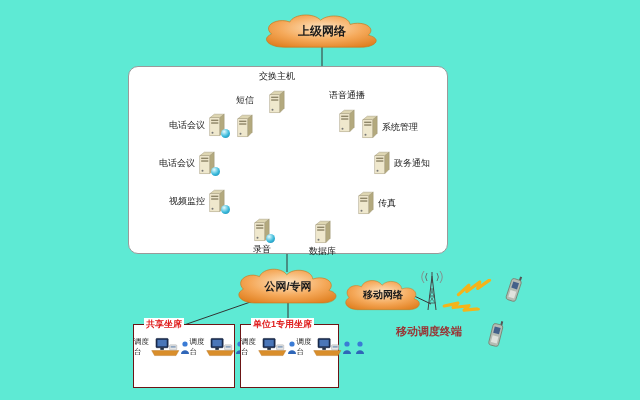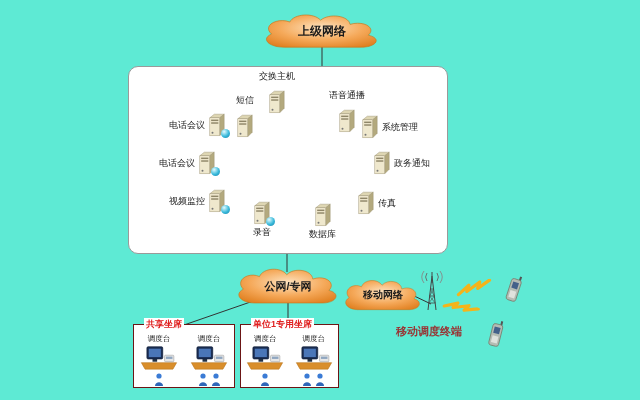--- a/index.html
+++ b/index.html
@@ -18,21 +18,21 @@
   .cloud.mobile-cloud{left:336px;top:276px;width:94px;height:38px;}
   .cloud.mobile-cloud .cloud-label{font-size:10px;}
   .cloud.platform-cloud{left:60px;top:52px;width:200px;height:84px;}
   .cloud.platform-cloud .cloud-label{font-size:12px;color:#d40000;}
 
   .main-box{position:absolute;left:128px;top:66px;width:318px;height:186px;
             border:1px solid #9a9a9a;border-radius:10px;background:#fff;}
 
   .node{position:absolute;display:flex;align-items:center;gap:3px;z-index:3;}
   .node.col{flex-direction:column;gap:7px;}
-  .node.col-rev{flex-direction:column-reverse;gap:1px;}
+  .node.col-rev{flex-direction:column-reverse;gap:1px;margin-top:17px;}
   .node .nlabel{font-size:9px;color:#1a1a1a;white-space:nowrap;}
   .iconwrap{position:relative;display:inline-block;line-height:0;}
   .server-svg{width:18px;height:24px;}
   .globe{position:absolute;right:-4px;bottom:-1px;width:9px;height:9px;border-radius:50%;
          background:radial-gradient(circle at 35% 30%,#e2fbff,#38b9da 55%,#187fa8);}
 
   .n1{left:130px;top:3px;}  .n2{left:90px;top:27px;margin-left:17px;}   .n3{left:200px;top:22px;}
   .n4{left:40px;top:46px;}  .n5{left:232px;top:48px;}  .n6{left:30px;top:84px;}
   .n7{left:244px;top:84px;} .n8{left:40px;top:122px;}  .n9{left:228px;top:124px;}
   .n10{left:124px;top:134px;} .n11{left:180px;top:136px;}
@@ -46,21 +46,21 @@
   .phone2{left:488px;top:320px;transform:rotate(14deg);}
   .mobile-terminal-label{position:absolute;left:396px;top:324px;font-size:11px;
                          color:#993333;font-weight:bold;z-index:3;}
 
   .seat-box{position:absolute;top:324px;height:62px;border:1.5px solid #6b1515;background:#fff;}
   .seat-box.left{left:133px;width:100px;}
   .seat-box.right{left:240px;width:97px;}
   .seat-title{position:absolute;top:-7px;left:10px;background:#fff;padding:0 2px;
               font-size:9px;font-weight:bold;color:#e02020;white-space:nowrap;}
   .consoles{display:flex;justify-content:space-around;align-items:flex-start;padding-top:9px;}
-  .console{display:flex;flex-direction:column;align-items:center;}
+  .console{display:flex;flex-direction:row;align-items:center;}
   .clabel{font-size:7.5px;color:#111;margin-bottom:1px;}
   .cicon{width:38px;height:26px;}
   .persons{display:flex;gap:3px;margin-top:2px;}
   .person{width:10px;height:14px;}
 </style>
 </head>
 <body>
 
 <div id="canvas">
 

